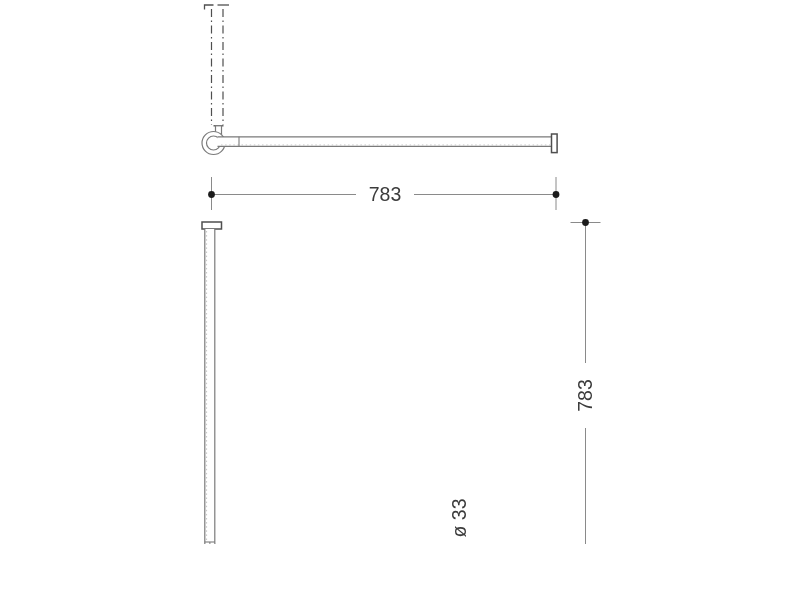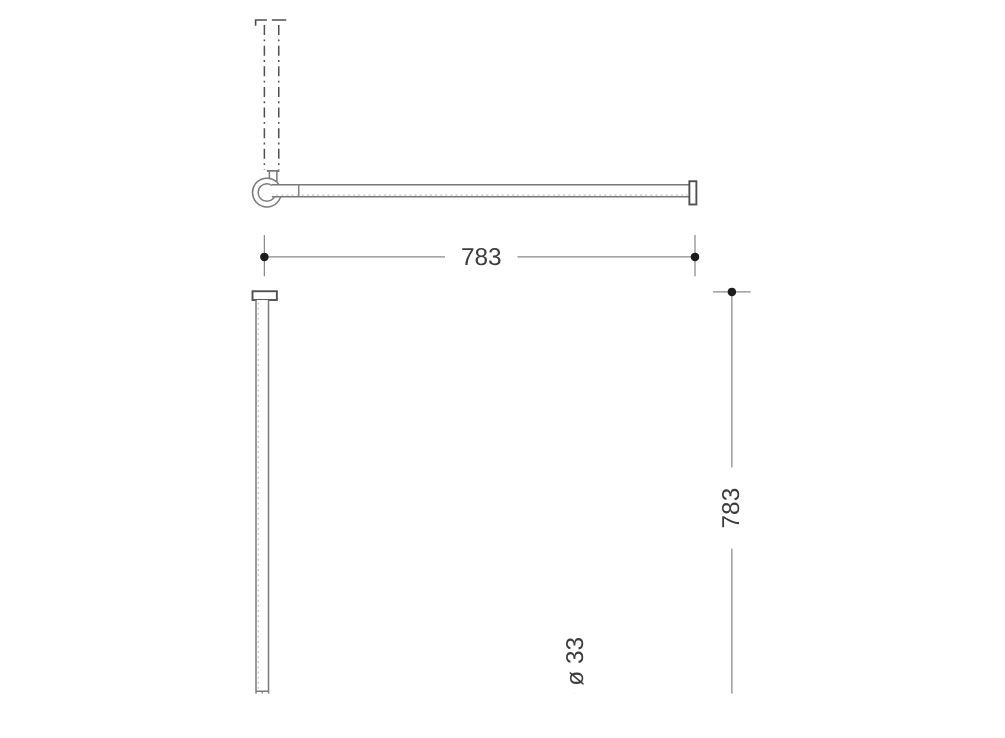--- a/index.html
+++ b/index.html
@@ -7,21 +7,20 @@
     padding: 0;
     background: #ffffff;
   }
   #canvas {
     position: relative;
     width: 804px;
     height: 544px;
     background: var(--background, #ffffff);
     font-family: "Liberation Sans", sans-serif;
     overflow: hidden;
-    margin-top: 11px;
   }
   svg { display: block; }
 
   .tube-edge   { stroke: var(--line, #7a7a7a); stroke-width: 1.2; fill: none; }
   .tube-fill   { fill: #ffffff; stroke: none; }
   .joint       { stroke: var(--line, #7a7a7a); stroke-width: 1.1; fill: none; }
   .flange      { stroke: var(--line_dark, #4a4a4a); stroke-width: 1.5; fill: #ffffff; }
   .elbow       { stroke: var(--line, #7a7a7a); stroke-width: 1.2; fill: #ffffff; }
   .elbow-arc   { stroke: var(--line, #7a7a7a); stroke-width: 1.2; fill: none; }
   .seam        { stroke: var(--line, #7a7a7a); stroke-width: 1; fill: none; stroke-dasharray: 3 4.5; }

